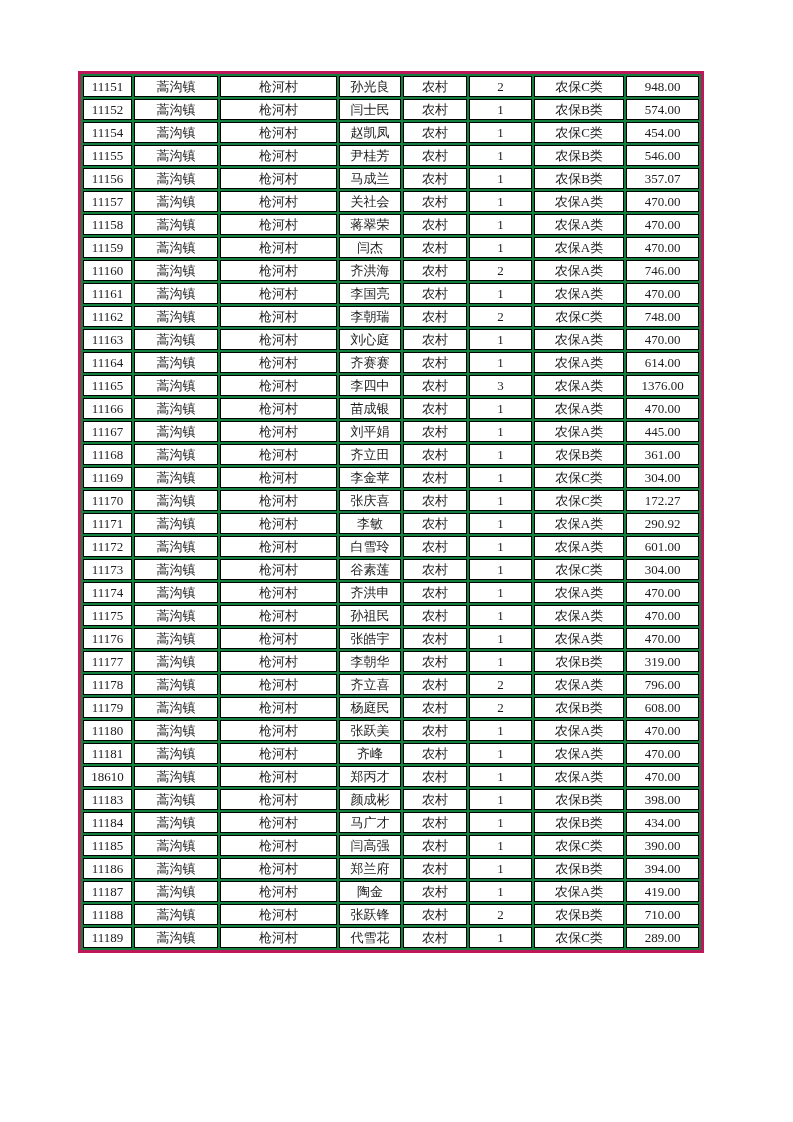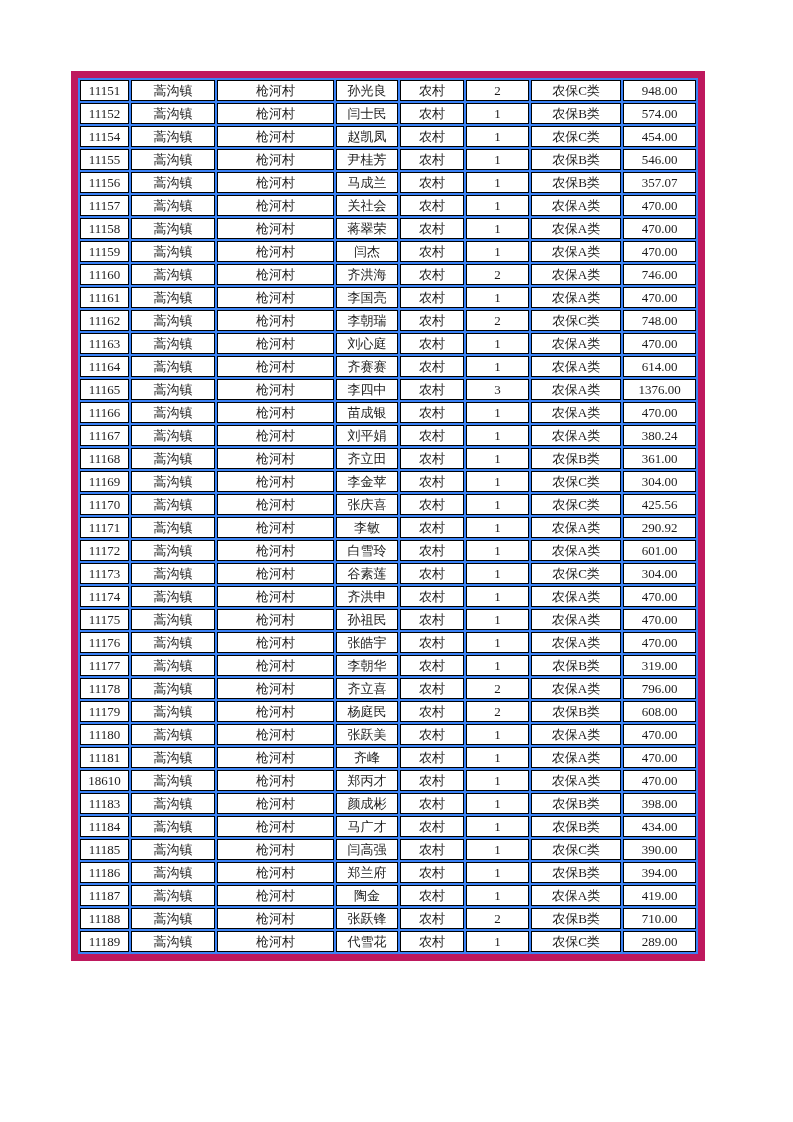--- a/index.html
+++ b/index.html
@@ -10,28 +10,28 @@
   .page {
     position: relative;
     width: 793px;
     height: 1122px;
     background: #ffffff;
     overflow: hidden;
     font-family: "Liberation Serif", "DejaVu Serif", serif;
   }
   table.data-table {
     position: absolute;
-    left: 71px;
+    left: 78px;
     top: 71px;
     width: 622px;
     border-collapse: separate;
     border-spacing: 2px;
-    border: 7px solid #be185d;
+    border: 3px solid #be185d;
     table-layout: fixed;
-    background: #3b82f6;
+    background: #15803d;
   }
   table.data-table td {
     border: 1px solid #000000;
     box-sizing: border-box;
     height: 21px;
     line-height: 19px;
     font-size: 13px;
     color: #1c1c1c;
     text-align: center;
     vertical-align: middle;
@@ -216,21 +216,21 @@
           <td>470.00</td>
         </tr>
         <tr>
           <td>11167</td>
           <td>蒿沟镇</td>
           <td>枪河村</td>
           <td>刘平娟</td>
           <td>农村</td>
           <td>1</td>
           <td>农保A类</td>
-          <td>380.24</td>
+          <td>445.00</td>
         </tr>
         <tr>
           <td>11168</td>
           <td>蒿沟镇</td>
           <td>枪河村</td>
           <td>齐立田</td>
           <td>农村</td>
           <td>1</td>
           <td>农保B类</td>
           <td>361.00</td>
@@ -246,21 +246,21 @@
           <td>304.00</td>
         </tr>
         <tr>
           <td>11170</td>
           <td>蒿沟镇</td>
           <td>枪河村</td>
           <td>张庆喜</td>
           <td>农村</td>
           <td>1</td>
           <td>农保C类</td>
-          <td>425.56</td>
+          <td>172.27</td>
         </tr>
         <tr>
           <td>11171</td>
           <td>蒿沟镇</td>
           <td>枪河村</td>
           <td>李敏</td>
           <td>农村</td>
           <td>1</td>
           <td>农保A类</td>
           <td>290.92</td>

